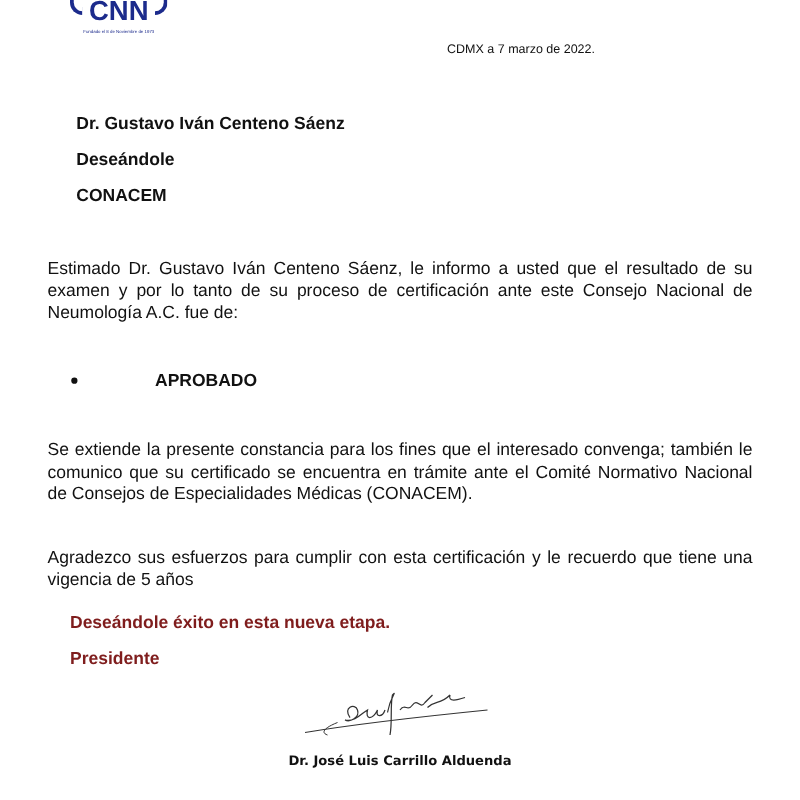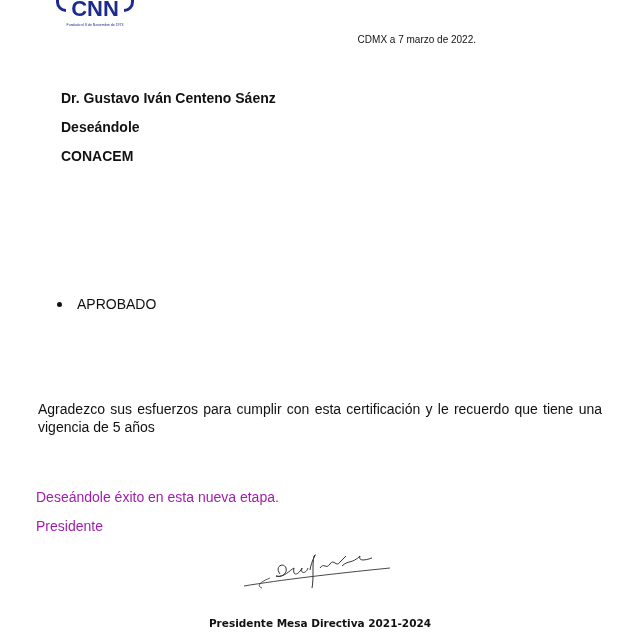--- a/index.html
+++ b/index.html
@@ -97,40 +97,42 @@
       line-height: 17.5px;
       text-align: justify;
       color: #111;
     }
     .result {
       position: absolute;
       left: 55px;
       top: 296px;
       font-size: 14px;
       line-height: 17px;
-      font-weight: normal;
+      font-weight: bold;
       color: #111;
       display: flex;
       align-items: center;
+      gap: 47px;
     }
     .bullet {
       display: inline-block;
       width: 5px;
       height: 5px;
       border-radius: 50%;
       background: #111;
       margin-right: 15px;
       margin-left: 2px;
     }
     .closing {
       position: absolute;
-      left: 36px;
+      left: 56px;
       font-size: 14px;
       line-height: 17px;
-      color: #a21caf;
+      color: #7f1d1d;
+      font-weight: bold;
     }
     .signature {
       position: absolute;
       left: 240px;
       top: 548px;
       width: 160px;
       height: 46px;
     }
     .sig-block {
       position: absolute;
@@ -155,35 +157,37 @@
     <div class="logo-text">CNN</div>
     <div class="logo-tagline">Fundado el 8 de Noviembre de 1973</div>
   </div>
 
   <div class="date">CDMX a 7 marzo de 2022.</div>
 
   <div class="recipient" style="top:90px;">Dr. Gustavo Iván Centeno Sáenz</div>
   <div class="recipient" style="top:119px;">Deseándole</div>
   <div class="recipient" style="top:148px;">CONACEM</div>
 
+  <div class="para" style="top:206px;">Estimado Dr. Gustavo Iván Centeno Sáenz, le informo a usted que el resultado de su examen y por lo tanto de su proceso de certificación ante este Consejo Nacional de Neumología A.C. fue de:</div>
 
   <div class="result">
     <span class="bullet"></span>
     <span>APROBADO</span>
   </div>
 
+  <div class="para" style="top:351px;">Se extiende la presente constancia para los fines que el interesado convenga; también le comunico que su certificado se encuentra en trámite ante el Comité Normativo Nacional de Consejos de Especialidades Médicas (CONACEM).</div>
 
-  <div class="para" style="top:401px;">Agradezco sus esfuerzos para cumplir con esta certificación y le recuerdo que tiene una vigencia de 5 años</div>
+  <div class="para" style="top:437px;">Agradezco sus esfuerzos para cumplir con esta certificación y le recuerdo que tiene una vigencia de 5 años</div>
 
   <div class="closing" style="top:489px;">Deseándole éxito en esta nueva etapa.</div>
   <div class="closing" style="top:518px;">Presidente</div>
 
   <svg class="signature" viewBox="0 0 160 46">
     <path d="M4 38 C 40 32, 90 26, 150 20" stroke="#333" stroke-width="0.9" fill="none"></path>
     <path d="M40 26 C 34 18, 44 14, 46 20 C 48 26, 40 30, 36 28 C 44 30, 50 22, 54 20 C 52 28, 58 28, 62 20 C 60 26, 66 26, 68 20" stroke="#333" stroke-width="1" fill="none"></path>
     <path d="M70 22 C 72 10, 78 4, 74 8 C 72 16, 74 30, 72 40" stroke="#333" stroke-width="1" fill="none"></path>
     <path d="M80 20 C 84 14, 86 22, 90 16 C 94 10, 96 20, 100 14 L 106 8 M102 18 C 108 12, 112 16, 120 8 C 118 14, 126 12, 132 10" stroke="#333" stroke-width="1" fill="none"></path>
     <path d="M30 30 C 20 34, 16 38, 22 40" stroke="#333" stroke-width="0.8" fill="none"></path>
   </svg>
 
-  <div class="sig-block" style="top:617px;">Presidente Mesa Directiva 2021-2024</div>
+  <div class="sig-block" style="top:603px;">Dr. José Luis Carrillo Alduenda</div>
 
 </div>
 
 </body></html>

